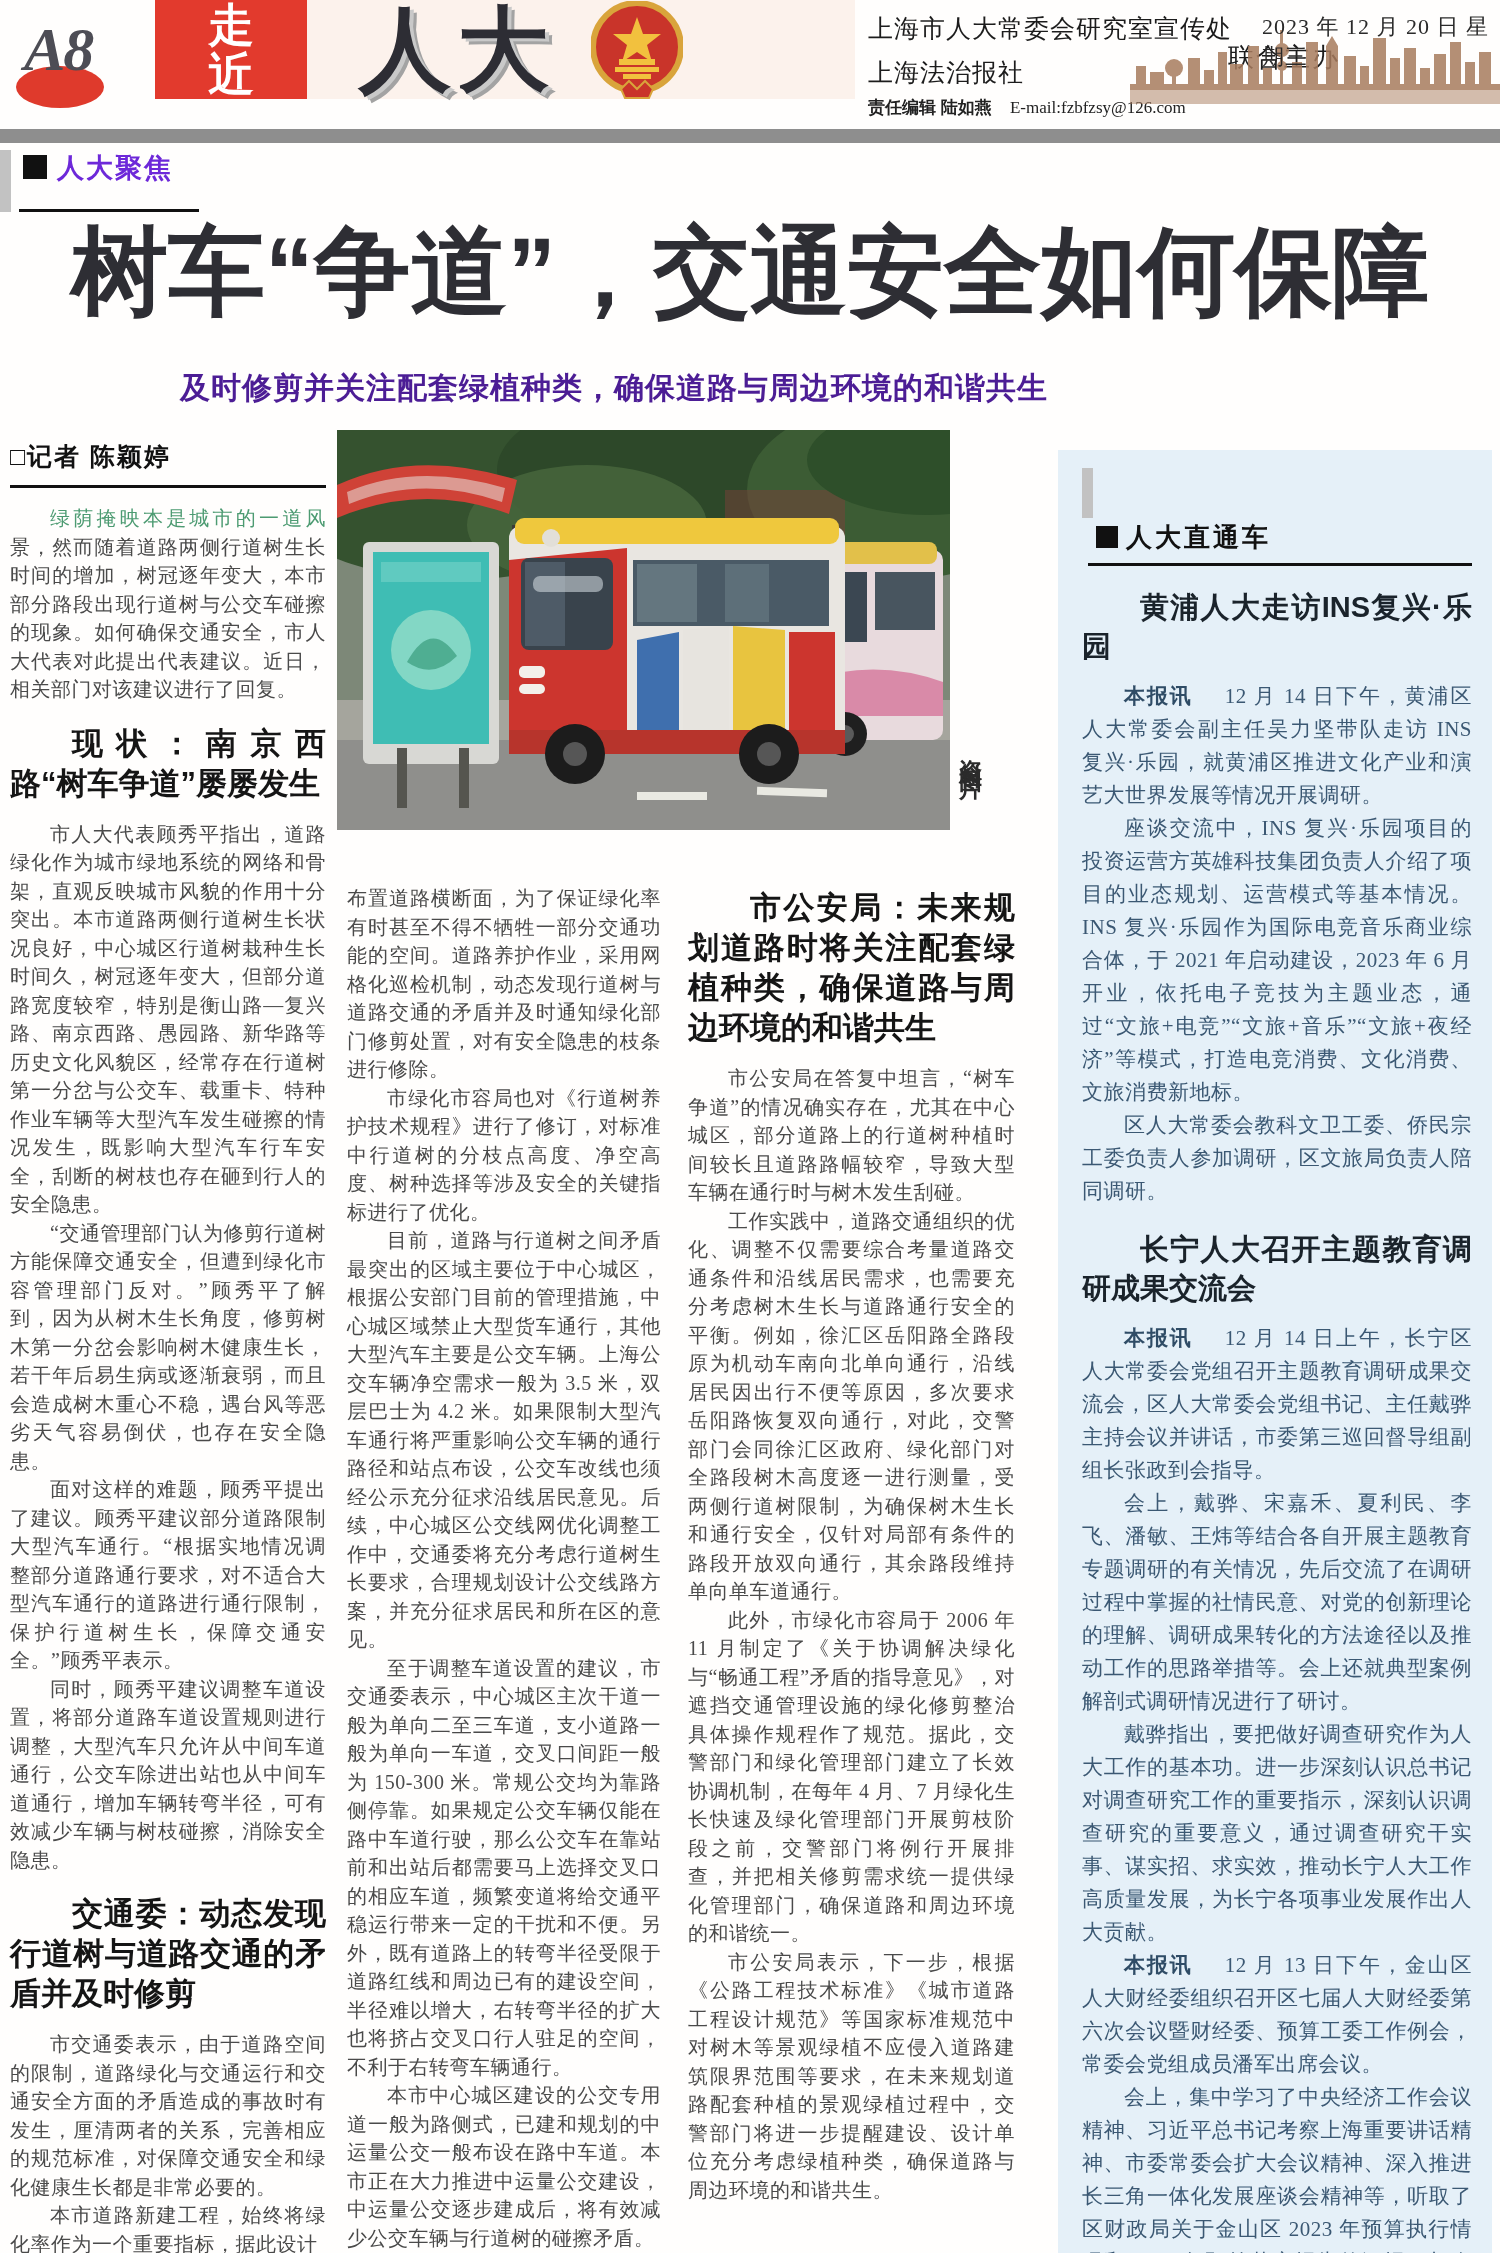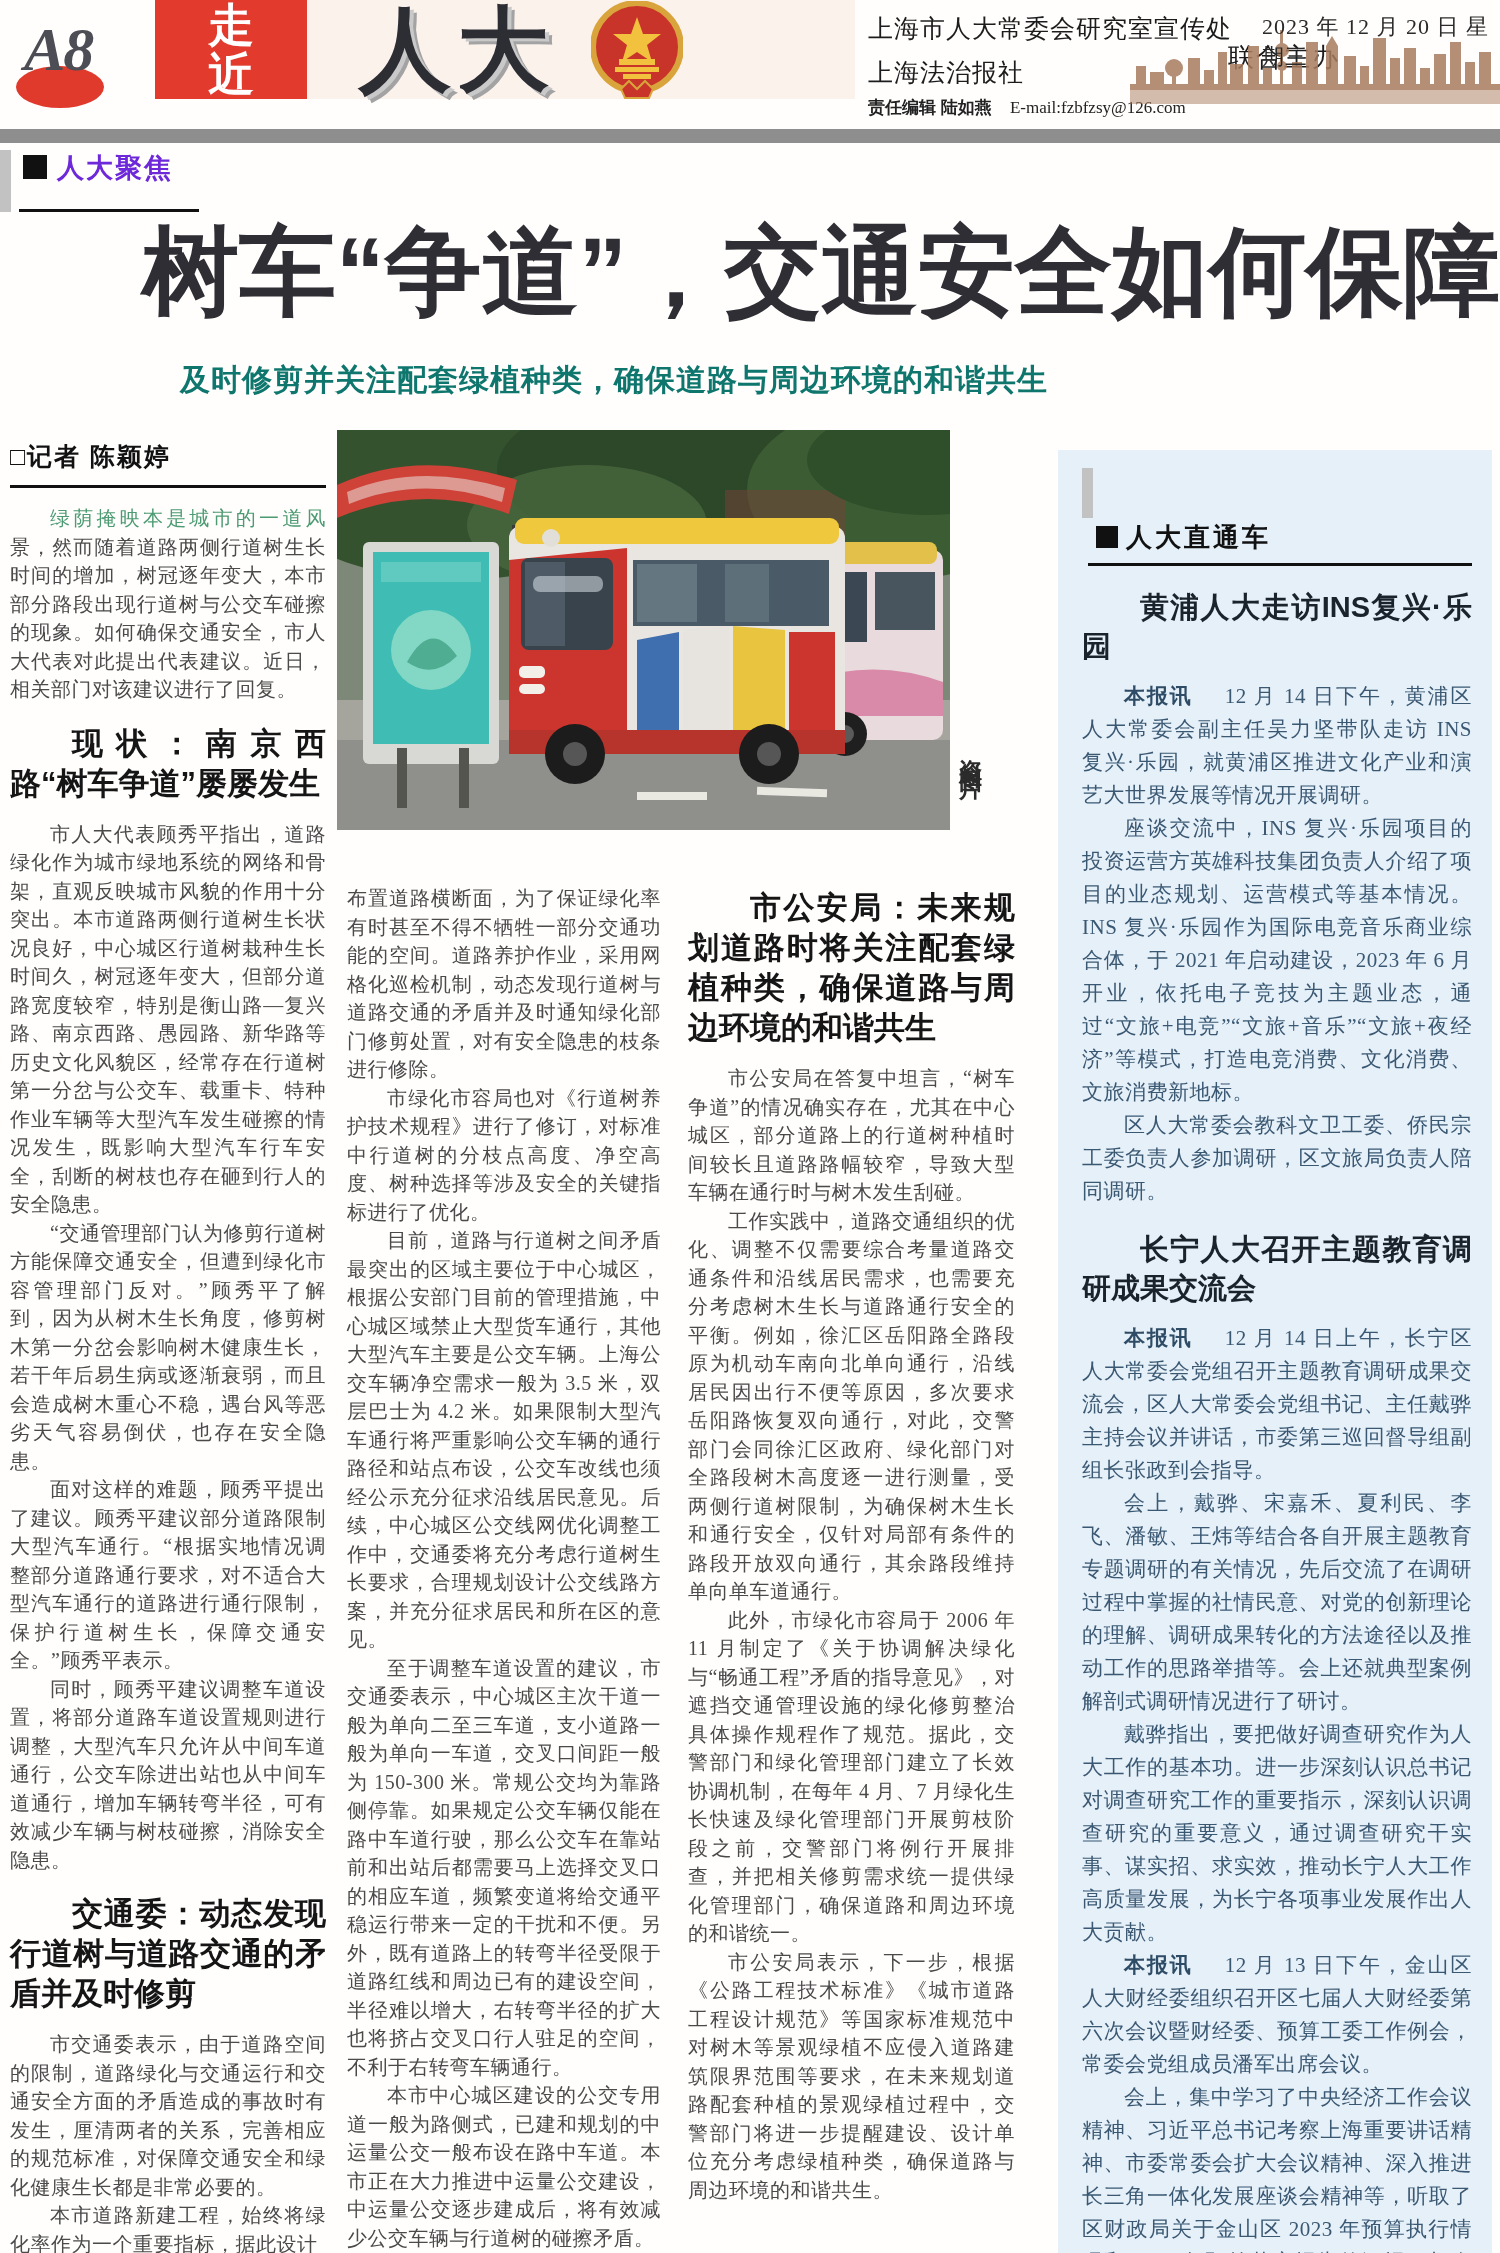--- a/index.html
+++ b/index.html
@@ -31,25 +31,25 @@
 
   .graybar{left:0;top:129px;width:1500px;height:14px;background:#8e8e8e;}
 
   
   .vbar{width:11px;background:#c2c2c2;}
   .seclabel{font-family:"Liberation Sans","DejaVu Sans",sans-serif;font-weight:700;font-size:27px;color:#6d28d9;
             border-bottom:3px solid #111;padding:0 26px 8px 4px;letter-spacing:2px;}
   .seclabel .sq{display:inline-block;width:24px;height:24px;background:#111;margin-right:10px;vertical-align:-2px;}
 
   
-  .headline{left:0;top:208px;width:1500px;text-align:right;
+  .headline{left:0;top:208px;width:1500px;text-align:center;
             font-family:"Liberation Sans","DejaVu Sans",sans-serif;font-weight:900;font-size:97px;
             color:#2e2e34;letter-spacing:0px;white-space:nowrap;}
-  .subhead{left:0;top:360px;width:1228px;text-align:center;
-           font-family:"Liberation Sans","DejaVu Sans",sans-serif;font-weight:700;font-size:30px;color:#0f766e;letter-spacing:1px;}
+  .subhead{left:0;top:368px;width:1228px;text-align:center;
+           font-family:"Liberation Sans","DejaVu Sans",sans-serif;font-weight:700;font-size:30px;color:#4c1d95;letter-spacing:1px;}
 
   
   .col{position:absolute;}
   .bp{margin:0;font-size:20px;line-height:28.5px;text-align:justify;text-indent:2em;
       color:#4a4a4a;letter-spacing:0.5px;}
   .lead-green{color:#4d9b72;}
   .byline{font-family:"Liberation Sans","DejaVu Sans",sans-serif;font-weight:700;font-size:25px;color:#111;
           border-bottom:3px solid #111;padding-bottom:12px;margin-bottom:16px;letter-spacing:2px;}
   .colhead{font-family:"Liberation Sans","DejaVu Sans",sans-serif;font-weight:800;font-size:31px;
            line-height:40px;color:#151515;text-indent:2em;text-align:justify;margin:20px 0 16px 0;letter-spacing:0;}

